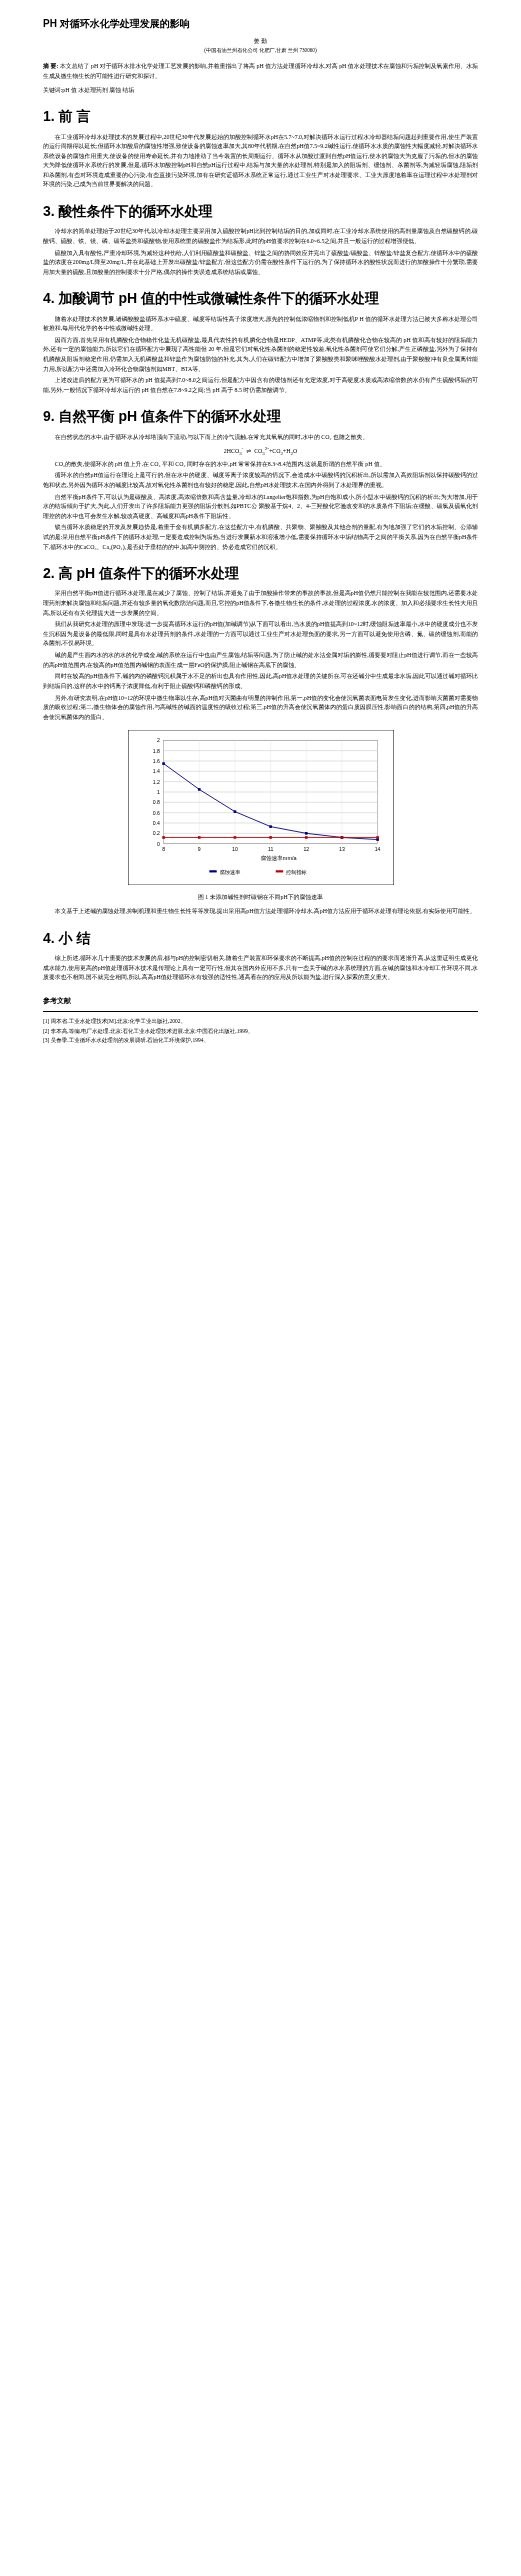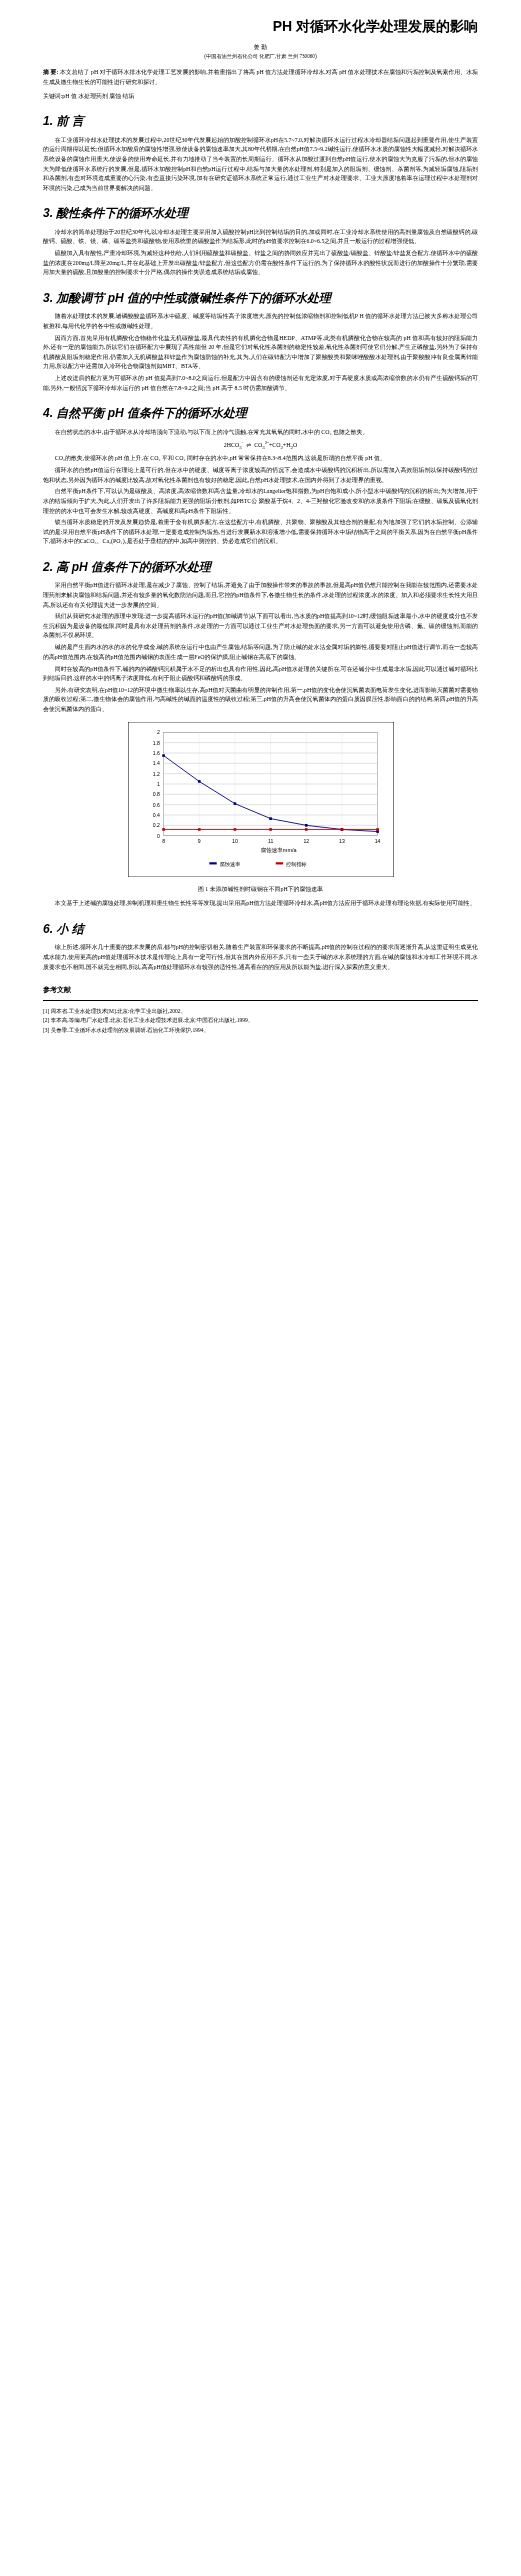--- a/index.html
+++ b/index.html
@@ -11,24 +11,24 @@
     width: 521px;
     font-family: "Liberation Serif", serif;
     color: #000000;
   }
   .page {
     width: 521px;
     box-sizing: border-box;
     padding: 16px 43px 22px 43px;
   }
   .title {
-    text-align: right;
-    font-family: "Liberation Sans", sans-serif;
-    font-weight: bold;
-    font-size: 14px;
+    text-align: left;
+    font-family: "Liberation Sans", sans-serif;
+    font-weight: bold;
+    font-size: 10px;
     line-height: 1.5;
     margin: 0 0 5.9px 0;
   }
   .authors {
     text-align: center;
     font-size: 5.9px;
     line-height: 1.5;
     margin: 0 0 1.5px 0;
   }
   .affil {
@@ -49,24 +49,23 @@
     font-family: "Liberation Sans", sans-serif;
   }
   .keywords {
     font-size: 5.9px;
     line-height: 1.6;
     margin: 0 0 11.8px 0;
   }
   h2.sec {
     font-family: "Liberation Sans", sans-serif;
     font-weight: bold;
-    font-size: 12px;
+    font-size: 14px;
     margin: 11.8px 0 5.9px 0;
     line-height: 1.4;
-    font-style: italic;
   }
   p.body {
     font-size: 5.9px;
     line-height: 1.62;
     text-align: justify;
     margin: 0 0 2.2px 0;
     text-indent: 11.8px;
   }
   .eq {
     font-size: 5.9px;
@@ -127,26 +126,26 @@
   </p>
   <div class="keywords">关键词:pH 值  水处理药剂  腐蚀  结垢</div>
 
   <h2 class="sec">1.  前  言</h2>
   <p class="body">在工业循环冷却水处理技术的发展过程中,20世纪30年代发展起始的加酸控制循环水pH在5.7~7.0,对解决循环水运行过程水冷却器结垢问题起到重要作用,使生产装置的运行周期得以延长;但循环水加酸后的腐蚀性增强,致使设备的腐蚀速率加大,其80年代初期,在自然pH值7.5~9.2碱性运行,使循环水水质的腐蚀性大幅度减轻,对解决循环水系统设备的腐蚀作用重大,使设备的使用寿命延长,并有力地推动了当今装置的长周期运行。循环水从加酸过渡到自然pH值运行,使水的腐蚀大为克服了污垢的,但水的腐蚀大为降低使循环水系统行的发展,但是,循环水加酸控制pH和自然pH运行过程中,结垢与加大量的水处理剂,特别是加入的阻垢剂、缓蚀剂、杀菌剂等,为减轻垢腐蚀,阻垢剂和杀菌剂,有些对环境造成重要的心污染,有些直接污染环境,加有在研究证循环水系统正常运行,通过工业生产对水处理要求、工业大原度地着率在运理过程中水处理剂对环境的污染,已成为当前世界要解决的问题。</p>
 
   <h2 class="sec">3.  酸性条件下的循环水处理</h2>
   <p class="body">冷却水的简单处理始于20世纪30年代,以冷却水处理主要采用加入硫酸控制pH比到控制结垢的目的,加或同时,在工业冷却水系统使用的高剂量腐蚀及自然碳酸钙的,碳酸钙、硫酸、铁、镁、磷、碳等盐类和硫酸物,使用系统里的碳酸盐作为结垢形,此时的pH值要求控制在6.0~6.5之间,并且一般运行的过程增强便低。</p>
   <p class="body">硫酸加入具有酸性,严重冷却环境,为减轻这种伤给,人们利用硫酸盐和碳酸盐、锌盐之间的协同效应并完出了硫酸盐/碳酸盐、锌酸盐/锌盐复合配方,使循环水中的硫酸盐的浓度在200mg/L降至20mg/L,并在此基础上开发出碳酸盐/锌盐配方,但这些配方仍需在酸性条件下运行的,为了保持循环水的酸性状况而进行的加酸操作十分繁琐,需要用加大量的硫酸,且加酸量的控制要求十分严格,偶尔的操作失误造成系统结垢或腐蚀。</p>
 
-  <h2 class="sec">3.  加酸调节 pH 值的中性或微碱性条件下的循环水处理</h2>
+  <h2 class="sec">4.  加酸调节 pH 值的中性或微碱性条件下的循环水处理</h2>
   <p class="body">随着水处理技术的发展,诸磷酸酸盐循环系水中硫度、碱度等结垢性高子浓度增大,原先的控制低浓缩物剂和控制低机P H 值的循环水处理方法已被大多称水处理公司被推和,每用代化学的各中性或微碱性处理。</p>
   <p class="body">因而方面,首先采用有机膦酸化合物稳作化盐无机碳酸盐,最具代表性的有机膦化合物是HEDP、ATMP等,此类有机膦酸化合物在较高的 pH 值和高有较好的阻垢能力外,还有一定的腐蚀能力,所以它们在循环配方中展现了高性能但 20 年,但是它们对氧化性杀菌剂的稳定性较差,氧化性杀菌剂可使它们分解,产生正磷酸盐,另外为了保持有机膦酸及阻垢剂稳定作用,仍需加入无机磷酸盐和锌盐作为腐蚀防蚀的补充,其为,人们在碳锌配方中增加了聚羧酸类和聚咪唑酸酸水处理剂,由于聚羧酸冲有良金属离锌能力用,所以配方中还需加入冷环化合物腐蚀剂如MBT、BTA等。</p>
   <p class="body">上述改进后的配方更为可循环水的 pH 值提高到7.0~8.0之间运行,但是配方中因含有的缓蚀剂还有充定浓度,对于高硬度水质或高浓缩倍数的水仍有产生硫酸钙垢的可能,另外,一般情况下循环冷却水运行的 pH 值自然在7.8~9.2之间;当 pH 高于 8.5 时仍需加酸调节。</p>
 
-  <h2 class="sec">4.  自然平衡 pH 值条件下的循环水处理</h2>
+  <h2 class="sec">9.  自然平衡 pH 值条件下的循环水处理</h2>
   <p class="body">在自然状态的水中,由于循环水从冷却塔顶向下流动,与以下而上的冷气流触,在常充其氧氧的同时,水中的 CO₂ 也随之散失。</p>
   <div class="eq">2HCO<sub>3</sub><sup>-</sup> &nbsp;⇌&nbsp; CO<sub>3</sub><sup>2-</sup>+CO<sub>2</sub>+H<sub>2</sub>O</div>
   <p class="body">CO₂的散失,使循环水的 pH 值上升,在 CO₂ 平和 CO₂ 同时存在的水中,pH 常常保持在8.3~8.4范围内,这就是所谓的自然平衡 pH 值。</p>
   <p class="body">循环水的自然pH值运行在理论上是可行的,但在水中的硬度、碱度等离子浓度较高的情况下,会造成水中碳酸钙的沉积析出,所以需加入高效阻垢剂以保持碳酸钙的过饱和状态,另外因为循环水的碱度比较高,故对氧化性杀菌剂也有较好的稳定,因此,自然pH水处理技术,在国内外得到了水处理界的重视。</p>
   <p class="body">自然平衡pH条件下,可以认为是碳酸及、高浓度,高浓缩倍数和高含盐量,冷却水的Langelier饱和指数,为pH自饱和成小,所小型水中碳酸钙的沉积的析出;为大增加,用于水的结垢倾向于扩大,为此,人们开发出了许多阻垢能力更强的阻垢分散剂,如PBTC公 聚酸基于烷4、2、4-三羟酸化它验改变和的水质条件下阻垢;在缓酸、碳氯及硫氧化剂理控的的水中也可会发生水解,较改高硬度、高碱度和高pH条件下阻垢性。</p>
   <p class="body">锁当循环水质稳定的开发及发展趋势是,着重于金有机膦多配方,在这些配方中,有机膦酸、共聚物、聚羧酸及其他合剂的量配,有为地加强了它们的水垢控制。公添辅试的是:采用自然平衡pH条件下的循环水处理,一定要造成控制为垢热,当进行发展新水和溶液增小低,需要保持循环水中垢结物高于之间的平衡关系,因为在自然平衡pH条件下,循环水中的CaCO₃、Ca₃(PO₄)₂是否处于垂枯的的中,如高中测控的、势必造成它们的沉积。</p>
 
   <h2 class="sec">2.  高 pH 值条件下的循环水处理</h2>
   <p class="body">采用自然平衡pH值进行循环水处理,是在减少了腐蚀、控制了结垢,并避免了由于加酸操作带来的事故的事故,但是高pH值仍然只能控制在我能在较范围内,还需要水处理药剂来解决腐蚀和结垢问题,并还有较多量的氧化数防治问题,而且,它控的pH值条件下,各微生物生长的条件,水处理的过程浓度,水的浓度、加入和必须要求生长性大用且高,所以还有有关化理提大进一步发展的空间。</p>
   <p class="body">我们从我研究水处理的原理中发现:进一步提高循环水运行的pH值(加碱调节)从下面可以看出,当水质的pH值提高到10~12时,缓蚀阻垢速率最小,水中的硬度成分也不发生沉积因为是设备的最低限,同时是具有水处理药剂的条件,水处理的一方面可以通过工业生产对水处理负面的要求,另一方面可以避免使用含磷、氮、碳的缓蚀剂,而能的杀菌剂,不仅易环境。</p>
@@ -227,21 +226,21 @@
             <text x="214" y="194.5" font-size="7" fill="#000">控制指标</text>
           </g>
         <text id="xlabeltext" x="204" y="176" font-size="7.5" text-anchor="middle" fill="#000">腐蚀速率mm/a</text>
       </svg>
     </div>
     <div class="figcap">图 1  未添加碱性剂时碳钢在不同pH下的腐蚀速率</div>
   </div>
 
   <p class="body">本文基于上述碱的腐蚀处理,抑制机理和重生物生长性等等发现,提出采用高pH值方法处理循环冷却水,高pH值方法应用于循环水处理有理论依据,有实际使用可能性。</p>
 
-  <h2 class="sec">6.  小  结</h2>
+  <h2 class="sec">4.  小  结</h2>
   <p class="body">综上所述,循环水几十重要的技术发展的后,都与pH的控制密切相关,随着生产装置和环保要求的不断提高,pH值的控制在过程的的要求而逐渐升高,从这里证明生成更化成水能力,使用更高的pH值处理循环水技术是传理论上具有一定可行性,但其在国内外应用不多,只有一些关于碱的水水系统理的方面,在碱的腐蚀和水冷却工作环境不同,水质要求也不相同,国不就完全相同,所以,高高pH值处理循环水有较强的适性性,通高看在的的应用及所以能为盐,进行深入探索的意义重大。</p>
 
   <h2 class="refs">参考文献</h2>
   <hr class="hr">
   <div class="refline">[1]  周本省.工业水处理技术[M].北京:化学工业出版社,2002。</div>
   <div class="refline">[2]  李本高,等编.电厂水处理.北京:石化工业水处理技术进展.北京:中国石化出版社,1999。</div>
   <div class="refline">[3]  吴春季.工业循环水水处理剂的发展调研.石油化工环境保护,1994。</div>
 
 </div>
 

